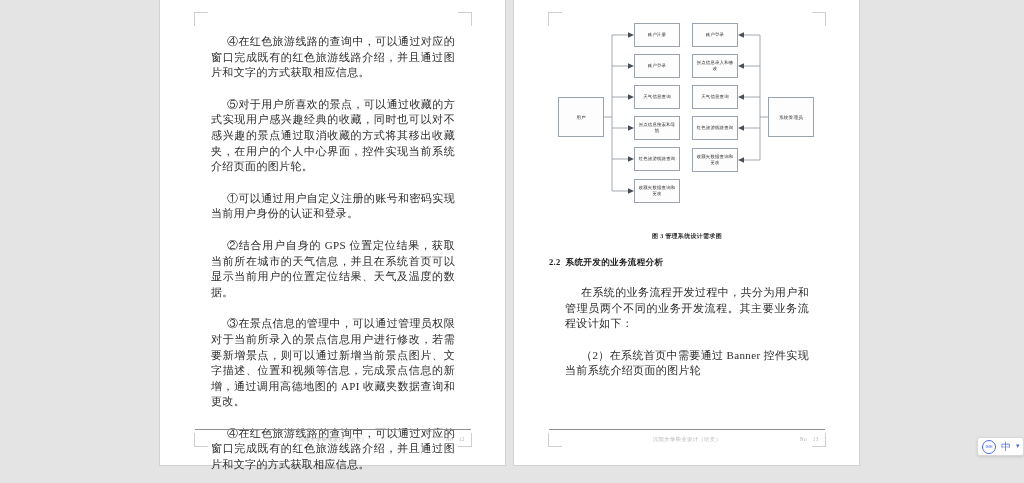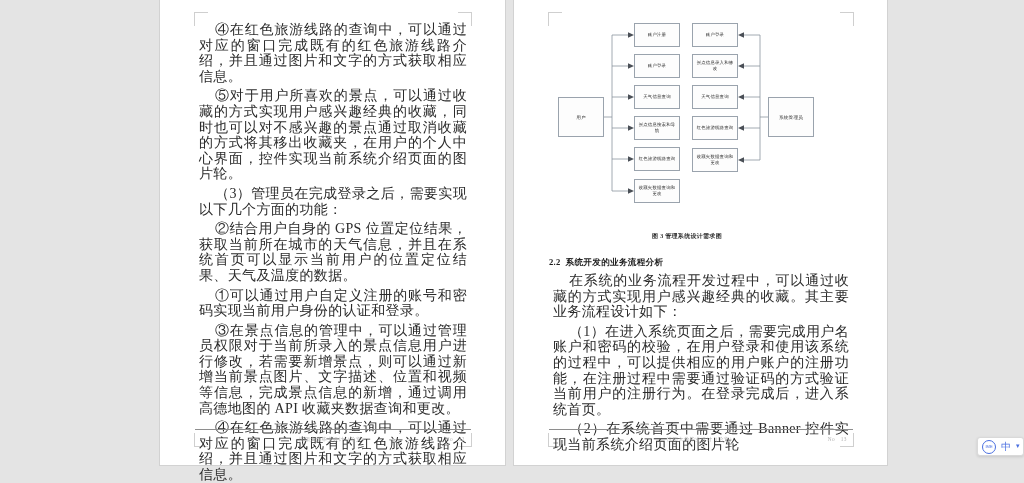--- a/index.html
+++ b/index.html
@@ -17,21 +17,21 @@
   
   .page {
     position: absolute;
     top: 0;
     width: 345px;
     height: 465px;
     background: #ffffff;
     box-shadow: 0 0 0 1px #d2d2d2;
   }
   #page-left  { left: 160px; }
-  #page-right { left: 514px; padding-left: 28px; }
+  #page-right { left: 514px; }
 
   
   .frame-mark {
     position: absolute;
     width: 13px; height: 13px;
     border-color: #cfcfcf;
     border-style: solid;
     border-width: 0;
   }
   .fm-tl { border-top-width: 1px; border-left-width: 1px; }
@@ -39,25 +39,25 @@
   .fm-bl { border-bottom-width: 1px; border-left-width: 1px; }
   .fm-br { border-bottom-width: 1px; border-right-width: 1px; }
 
   .body-col {
     position: absolute;
     left: 35px;
     right: 34px;
     top: 18px;
   }
   .para {
-    font-size: 14px;
+    font-size: 11px;
     line-height: 15.6px;
     color: #2b2b2b;
     text-align: justify;
-    margin: 4px;
+    margin: 16px;
     letter-spacing: 0.35px;
     font-family: "Liberation Serif", "DejaVu Serif", serif;
   }
   .para.indent { text-indent: 16px; }
   .heading {
     font-size: 8.6px;
     font-weight: bold;
     color: #1c1c1c;
     margin: 0 0 4px 0;
     line-height: 14px;
@@ -185,23 +185,22 @@
 
   <div class="page" id="page-left">
     <div class="frame-mark fm-tl" style="left:34px; top:12px;"></div>
     <div class="frame-mark fm-tr" style="right:33px; top:12px;"></div>
     <div class="frame-mark fm-bl" style="left:34px; bottom:18px;"></div>
     <div class="frame-mark fm-br" style="right:33px; bottom:18px;"></div>
 
     <div class="body-col">
       <p class="para indent">④在红色旅游线路的查询中，可以通过对应的窗口完成既有的红色旅游线路介绍，并且通过图片和文字的方式获取相应信息。</p>
       <p class="para indent">⑤对于用户所喜欢的景点，可以通过收藏的方式实现用户感兴趣经典的收藏，同时也可以对不感兴趣的景点通过取消收藏的方式将其移出收藏夹，在用户的个人中心界面，控件实现当前系统介绍页面的图片轮。</p>
-      <p class="para indent">（3）管理员在完成登录之后，需要实现以下几个方面的功能：</p>
+      <p class="para indent">①可以通过用户自定义注册的账号和密码实现当前用户身份的认证和登录。</p>
       <p class="para indent">②结合用户自身的 GPS 位置定位结果，获取当前所在城市的天气信息，并且在系统首页可以显示当前用户的位置定位结果、天气及温度的数据。</p>
-      <p class="para indent">①可以通过用户自定义注册的账号和密码实现当前用户身份的认证和登录。</p>
       <p class="para indent">③在景点信息的管理中，可以通过管理员权限对于当前所录入的景点信息用户进行修改，若需要新增景点，则可以通过新增当前景点图片、文字描述、位置和视频等信息，完成景点信息的新增，通过调用高德地图的 API 收藏夹数据查询和更改。</p>
       <p class="para indent">④在红色旅游线路的查询中，可以通过对应的窗口完成既有的红色旅游线路介绍，并且通过图片和文字的方式获取相应信息。</p>
       <p class="para indent">系统用户和管理员设计需求图如图 3 所示。</p>
     </div>
 
     <div class="footer">
       <span class="footer-text">沈阳大学毕业设计（论文）</span>
       <span class="footer-page">
         <span>No</span>
         &nbsp;&nbsp;<span>12</span>
@@ -278,22 +277,21 @@
       <div class="dg-box" style="left:160px; top:106px; width:46px; height:24px;">红色旅游线路查询</div>
       <div class="dg-box" style="left:160px; top:138px; width:46px; height:24px;">收藏夹数据查询和更改</div>
 
       <div class="fig-caption">图 3 管理系统设计需求图</div>
     </div>
 
     <div class="body-col" style="top:255px;">
       <div class="heading">
         <span>2.2</span>&nbsp;&nbsp;<span>系统开发的业务流程分析</span>
       </div>
-      <p class="para indent">在系统的业务流程开发过程中，可以通过收藏的方式实现用户感兴趣经典的收藏。其主要业务流程设计如下：</p>
-      <p class="para indent">（1）在进入系统页面之后，需要完成用户名账户和密码的校验，在用户登录和使用该系统的过程中，可以提供相应的用户账户的注册功能，在注册过程中需要通过验证码的方式验证当前用户的注册行为。在登录完成后，进入系统首页。</p>
+      <p class="para indent">在系统的业务流程开发过程中，共分为用户和管理员两个不同的业务开发流程。其主要业务流程设计如下：</p>
       <p class="para indent">（2）在系统首页中需要通过 Banner 控件实现当前系统介绍页面的图片轮</p>
     </div>
 
     <div class="footer">
       <span class="footer-text">沈阳大学毕业设计（论文）</span>
       <span class="footer-page">
         <span>No</span>
         &nbsp;&nbsp;<span>13</span>
       </span>
     </div>

